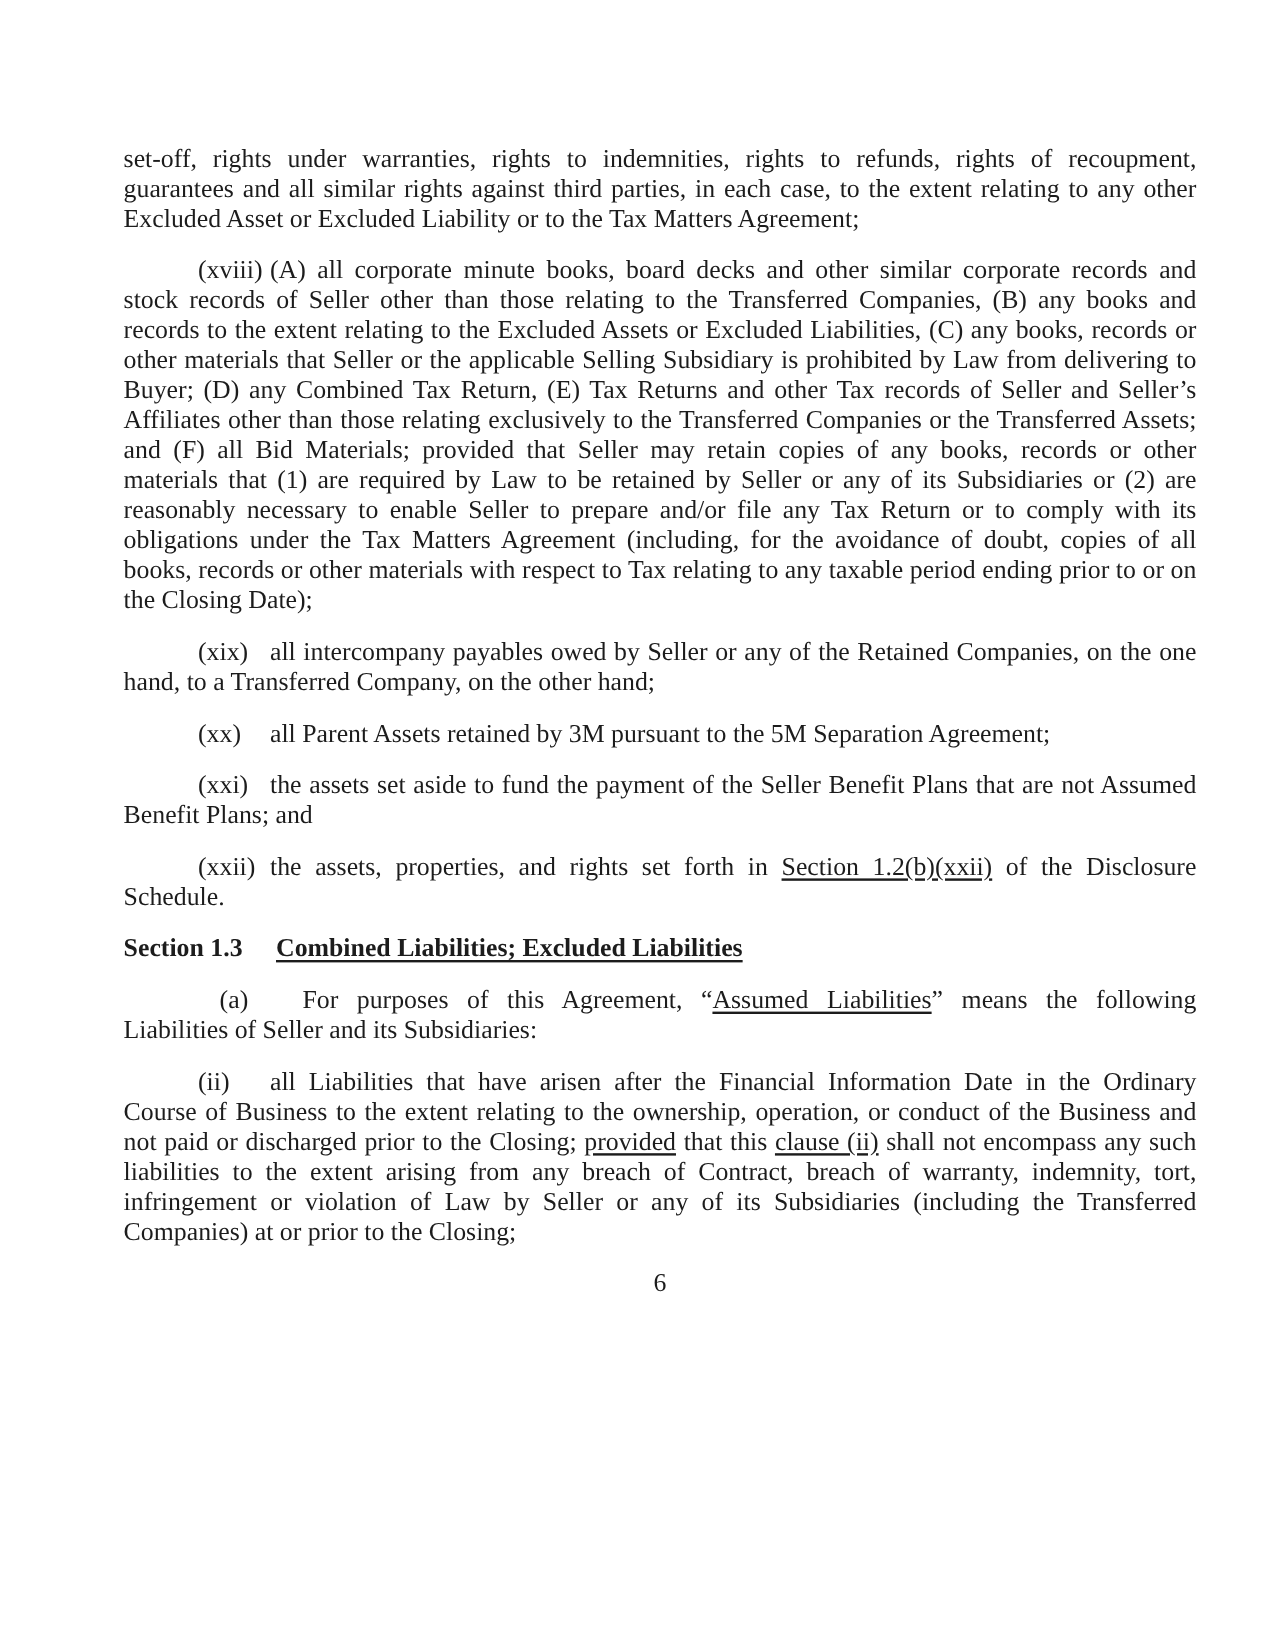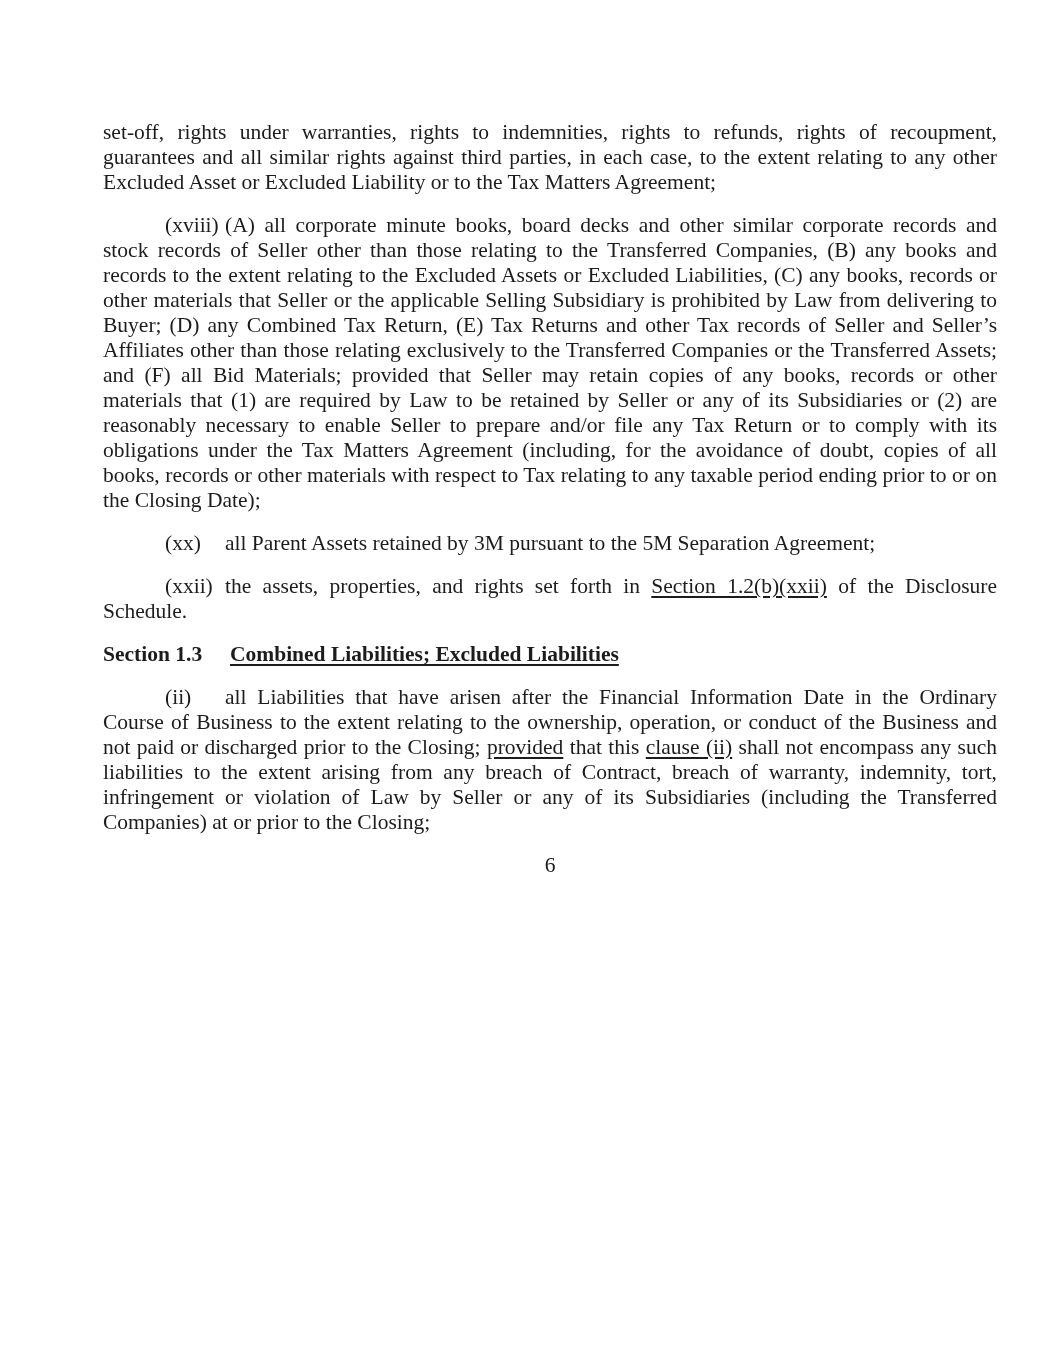--- a/index.html
+++ b/index.html
@@ -42,19 +42,22 @@
     margin-top: 0;
   }
 </style>
 </head>
 <body>
 
 <div class="page">
   <div class="doc-body">
       <p class="bq"><span class="">set-off, rights under warranties, rights to indemnities, rights to refunds, rights of recoupment, guarantees and all similar rights against third parties, in each case, to the extent relating to any other Excluded Asset or Excluded Liability or to the Tax Matters Agreement;</span></p>
       <p class="bq-item"><span class="plabel">(xviii)</span><span class="">(A) all corporate minute books, board decks and other similar corporate records and stock records of Seller other than those relating to the Transferred Companies, (B) any books and records to the extent relating to the Excluded Assets or Excluded Liabilities, (C) any books, records or other materials that Seller or the applicable Selling Subsidiary is prohibited by Law from delivering to Buyer; (D) any Combined Tax Return, (E) Tax Returns and other Tax records of Seller and Seller’s Affiliates other than those relating exclusively to the Transferred Companies or the Transferred Assets; and (F) all Bid Materials; provided that Seller may retain copies of any books, records or other materials that (1) are required by Law to be retained by Seller or any of its Subsidiaries or (2) are reasonably necessary to enable Seller to prepare and/or file any Tax Return or to comply with its obligations under the Tax Matters Agreement (including, for the avoidance of doubt, copies of all books, records or other materials with respect to Tax relating to any taxable period ending prior to or on the Closing Date);</span></p>
+      <p class="bq-item"><span class="plabel">(xix)</span><span class="">all intercompany payables owed by Seller or any of the Retained Companies, on the one hand, to a Transferred Company, on the other hand;</span></p>
       <p class="bq-item"><span class="plabel">(xx)</span><span class="">all Parent Assets retained by 3M pursuant to the 5M Separation Agreement;</span></p>
+      <p class="bq-item"><span class="plabel">(xxi)</span><span class="">the assets set aside to fund the payment of the Seller Benefit Plans that are not Assumed Benefit Plans; and</span></p>
       <p class="bq-item"><span class="plabel">(xxii)</span><span class="">the assets, properties, and rights set forth in </span><span class="u ">Section 1.2(b)(xxii)</span><span class=""> of the Disclosure Schedule.</span></p>
       <p class="heading"><span class="plabel">Section 1.3</span><span class="u b">Combined Liabilities; Excluded Liabilities</span></p>
+      <p class="body-item"><span class="plabel">(a)</span><span class="">For purposes of this Agreement, “</span><span class="u ">Assumed Liabilities</span><span class="">” means the following Liabilities of Seller and its Subsidiaries:</span></p>
       <p class="bq-item"><span class="plabel">(ii)</span><span class="">all Liabilities that have arisen after the Financial Information Date in the Ordinary Course of Business to the extent relating to the ownership, operation, or conduct of the Business and not paid or discharged prior to the Closing; </span><span class="u ">provided</span><span class=""> that this </span><span class="u ">clause (ii)</span><span class=""> shall not encompass any such liabilities to the extent arising from any breach of Contract, breach of warranty, indemnity, tort, infringement or violation of Law by Seller or any of its Subsidiaries (including the Transferred Companies) at or prior to the Closing;</span></p>
     </div>
   <p class="page-number">6</p>
 </div>
 
 </body></html>

